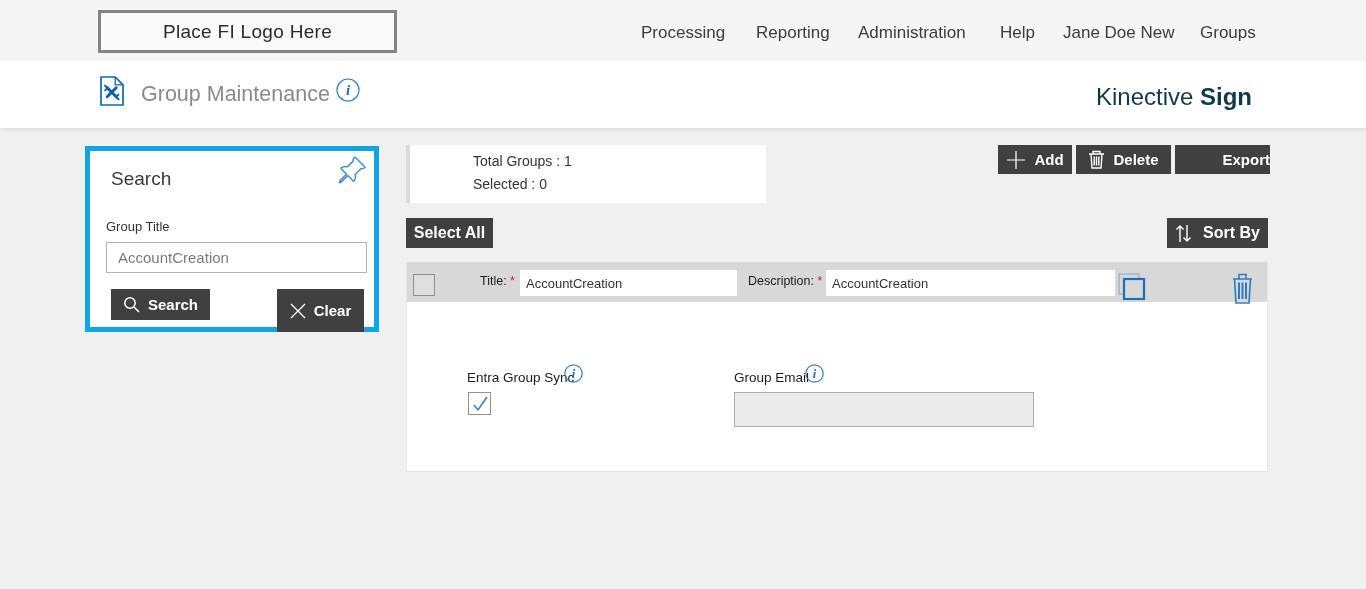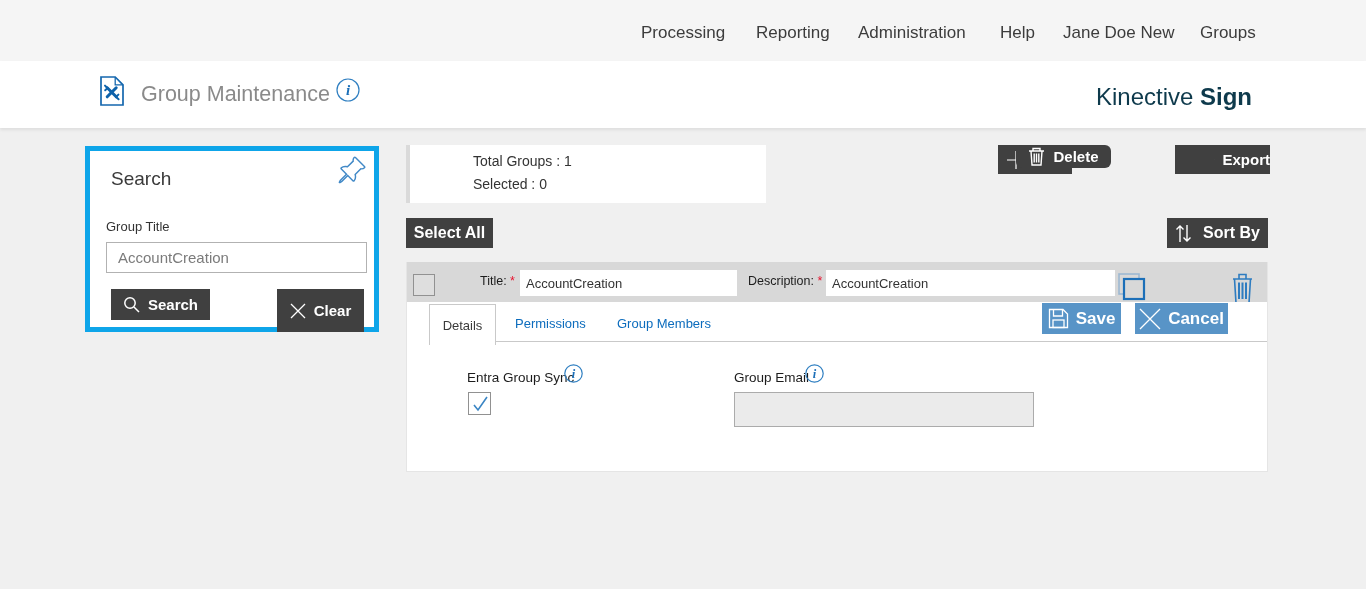--- a/index.html
+++ b/index.html
@@ -51,20 +51,21 @@
 
 
 .fieldlbl { font-size:13.5px; color:#1c1c1c; }
 #emailinput { position:absolute; left:327px; top:130px; width:300px; height:35px; background:#ebebeb; border:1px solid #ababab; }
 .cb { background:#fff; border:1px solid #919191; }
 </style>
 </head>
 <body>
 
 <div id="topbar">
+  <div id="logobox">Place FI Logo Here</div>
   <div id="nav">
     <span style="left:641px">Processing</span>
       <span style="left:756px">Reporting</span>
       <span style="left:858px">Administration</span>
       <span style="left:1000px">Help</span>
       <span style="left:1063px">Jane Doe New</span>
       <span style="left:1200px">Groups</span>
   </div>
 </div>
 
@@ -113,21 +114,21 @@
   <div style="margin-top:8px">Total Groups : 1</div>
   <div style="margin-top:7px">Selected : 0</div>
 </div>
 
 <div class="btn abs" style="left:998px;top:145px;width:74px;height:29px;">
   <svg width="20" height="20" viewBox="0 0 20 20">
       <path d="M10 1 V19 M1 10 H19" stroke="#fff" stroke-width="1.2"></path>
     </svg>
   Add
 </div>
-<div class="btn abs" style="left:1016px;top:145px;width:95px;height:23px;border-radius:6px;">
+<div class="btn abs" style="left:1076px;top:145px;width:95px;height:29px;">
   <svg width="17" height="19" viewBox="0 0 17 19">
       <path d="M1 4 H16 M5 4 V1.5 H12 V4 M3 4 L4 18 H13 L14 4" fill="none" stroke="#fff" stroke-width="1.4"></path>
       <path d="M6.2 6.5 V15.5 M8.5 6.5 V15.5 M10.8 6.5 V15.5" stroke="#fff" stroke-width="1.4"></path>
     </svg>
   Delete
 </div>
 <div class="btn abs" style="left:1175px;top:145px;width:95px;height:29px;padding-left:39px;">
   <svg width="16" height="17" viewBox="0 0 16 17">
       <path d="M8 1 V11 M3.5 7 L8 11.5 L12.5 7" fill="none" stroke="#fff" stroke-width="1.5"></path>
       <path d="M2 15.5 H14" stroke="#fff" stroke-width="1.5"></path>
@@ -153,42 +154,20 @@
     <div class="rowinput" style="left:419px;top:8px;width:289px;">AccountCreation</div>
     <svg class="abs" style="left:710px;top:10px" width="29" height="30" viewBox="0 0 29 30">
       <rect x="2" y="2" width="20" height="20" fill="none" stroke="#9db8d2" stroke-width="1.6"></rect>
       <rect x="7" y="7" width="20" height="20" fill="#d8d8d8" stroke="#1c6fb8" stroke-width="2.2"></rect>
     </svg>
     <svg class="abs" style="left:825px;top:11px" width="21" height="31" viewBox="0 0 21 31">
       <path d="M1 6 H20 M7 6 V1.5 H14 V6 M2.5 6 L4 30 H17 L18.5 6" fill="none" stroke="#2e7cc0" stroke-width="1.6"></path>
       <path d="M7 9.5 V26 M10.5 9.5 V26 M14 9.5 V26" stroke="#2e7cc0" stroke-width="2"></path>
     </svg>
   </div>
-  <div id="tabrow">
-    <div id="tabline"></div>
-    <div class="tab" id="tab-details">Details</div>
-    <div class="tab" id="tab-perm">Permissions</div>
-    <div class="tab" id="tab-members">Group Members</div>
-    <div class="bluebtn2 abs" style="left:635px;top:1px;width:79px;height:31px;">
-      <svg width="21" height="21" viewBox="0 0 21 21">
-          <g fill="none" stroke="#fff" stroke-width="1.3">
-            <path d="M1.5 1.5 H15 L19.5 6 V19.5 H1.5 z"></path>
-            <path d="M5.5 1.5 V8 H14.5 V1.5"></path>
-            <rect x="5" y="12" width="11" height="7.5"></rect>
-          </g>
-        </svg>
-      Save
-    </div>
-    <div class="bluebtn2 abs" style="left:728px;top:1px;width:93px;height:31px;">
-      <svg width="22" height="22" viewBox="0 0 22 22">
-          <path d="M1 1 L21 21 M21 1 L1 21" stroke="#fff" stroke-width="1.3"></path>
-        </svg>
-      Cancel
-    </div>
-  </div>
 
   <div class="abs fieldlbl" style="left:60px;top:108px;">Entra Group Sync</div>
   <svg class="abs" style="left:157px;top:102px" width="19" height="19" viewBox="0 0 19 19">
     <circle cx="9.5" cy="9.5" r="8.7" fill="none" stroke="#2f7fc1" stroke-width="1.2"></circle>
     <text x="9.5" y="14" text-anchor="middle" font-family="Liberation Serif" font-style="italic" font-weight="bold" font-size="12.5" fill="#1c6fb8">i</text>
   </svg>
   <div class="abs cb" style="left:61px;top:130px;width:23px;height:23px;">
     <svg width="23" height="23" viewBox="0 0 23 23">
         <path d="M5 12 L9 17 L18 4" fill="none" stroke="#3a85c4" stroke-width="1.6"></path>
       </svg>

